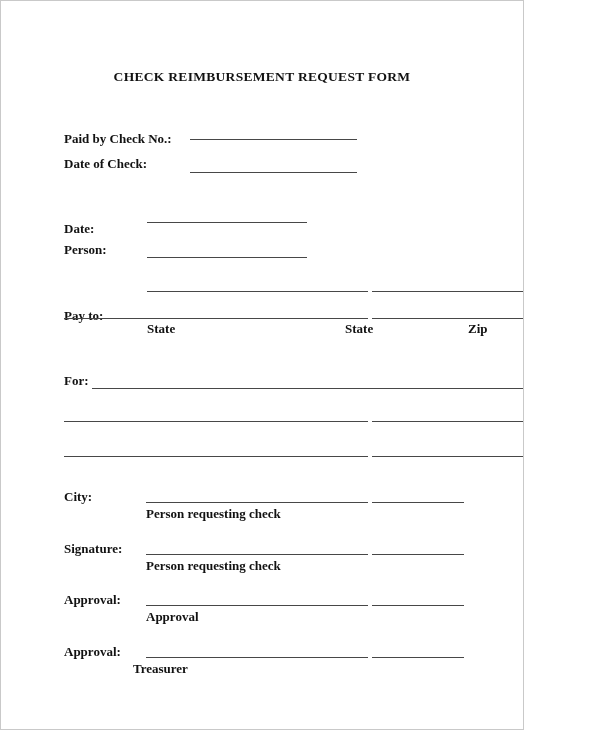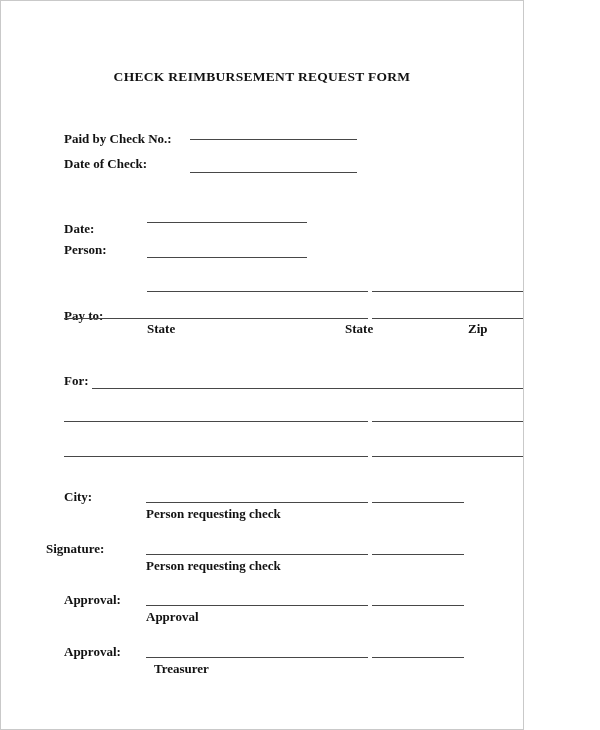--- a/index.html
+++ b/index.html
@@ -82,28 +82,28 @@
   <div class="blank" style="left:63px; top:420px; width:304px;"></div>
   <div class="blank" style="left:371px; top:420px; width:184px;"></div>
   <div class="blank" style="left:63px; top:455px; width:304px;"></div>
   <div class="blank" style="left:371px; top:455px; width:184px;"></div>
 
   <div class="lbl" style="left:63px; top:488px;">City:</div>
   <div class="blank" style="left:145px; top:501px; width:222px;"></div>
   <div class="blank" style="left:371px; top:501px; width:92px;"></div>
   <div class="sub" style="left:145px; top:505px;">Person requesting check</div>
 
-  <div class="lbl" style="left:45px; top:540px;font-family:Liberation Serif, serif;">Signature:</div>
+  <div class="lbl" style="left:63px; top:540px;font-family:Liberation Serif, serif;">Signature:</div>
   <div class="blank" style="left:145px; top:553px; width:222px;"></div>
   <div class="blank" style="left:371px; top:553px; width:92px;"></div>
   <div class="sub" style="left:145px; top:557px;">Person requesting check</div>
 
   <div class="lbl" style="left:63px; top:591px;">Approval:</div>
   <div class="blank" style="left:145px; top:604px; width:222px;"></div>
   <div class="blank" style="left:371px; top:604px; width:92px;"></div>
   <div class="sub" style="left:145px; top:608px;">Approval</div>
 
   <div class="lbl" style="left:63px; top:643px;">Approval:</div>
   <div class="blank" style="left:145px; top:656px; width:222px;"></div>
   <div class="blank" style="left:371px; top:656px; width:92px;"></div>
-  <div class="sub" style="left:153px; top:660px;">Treasurer</div>
+  <div class="sub" style="left:132px; top:660px;">Treasurer</div>
 
 </div>
 
 </body></html>

